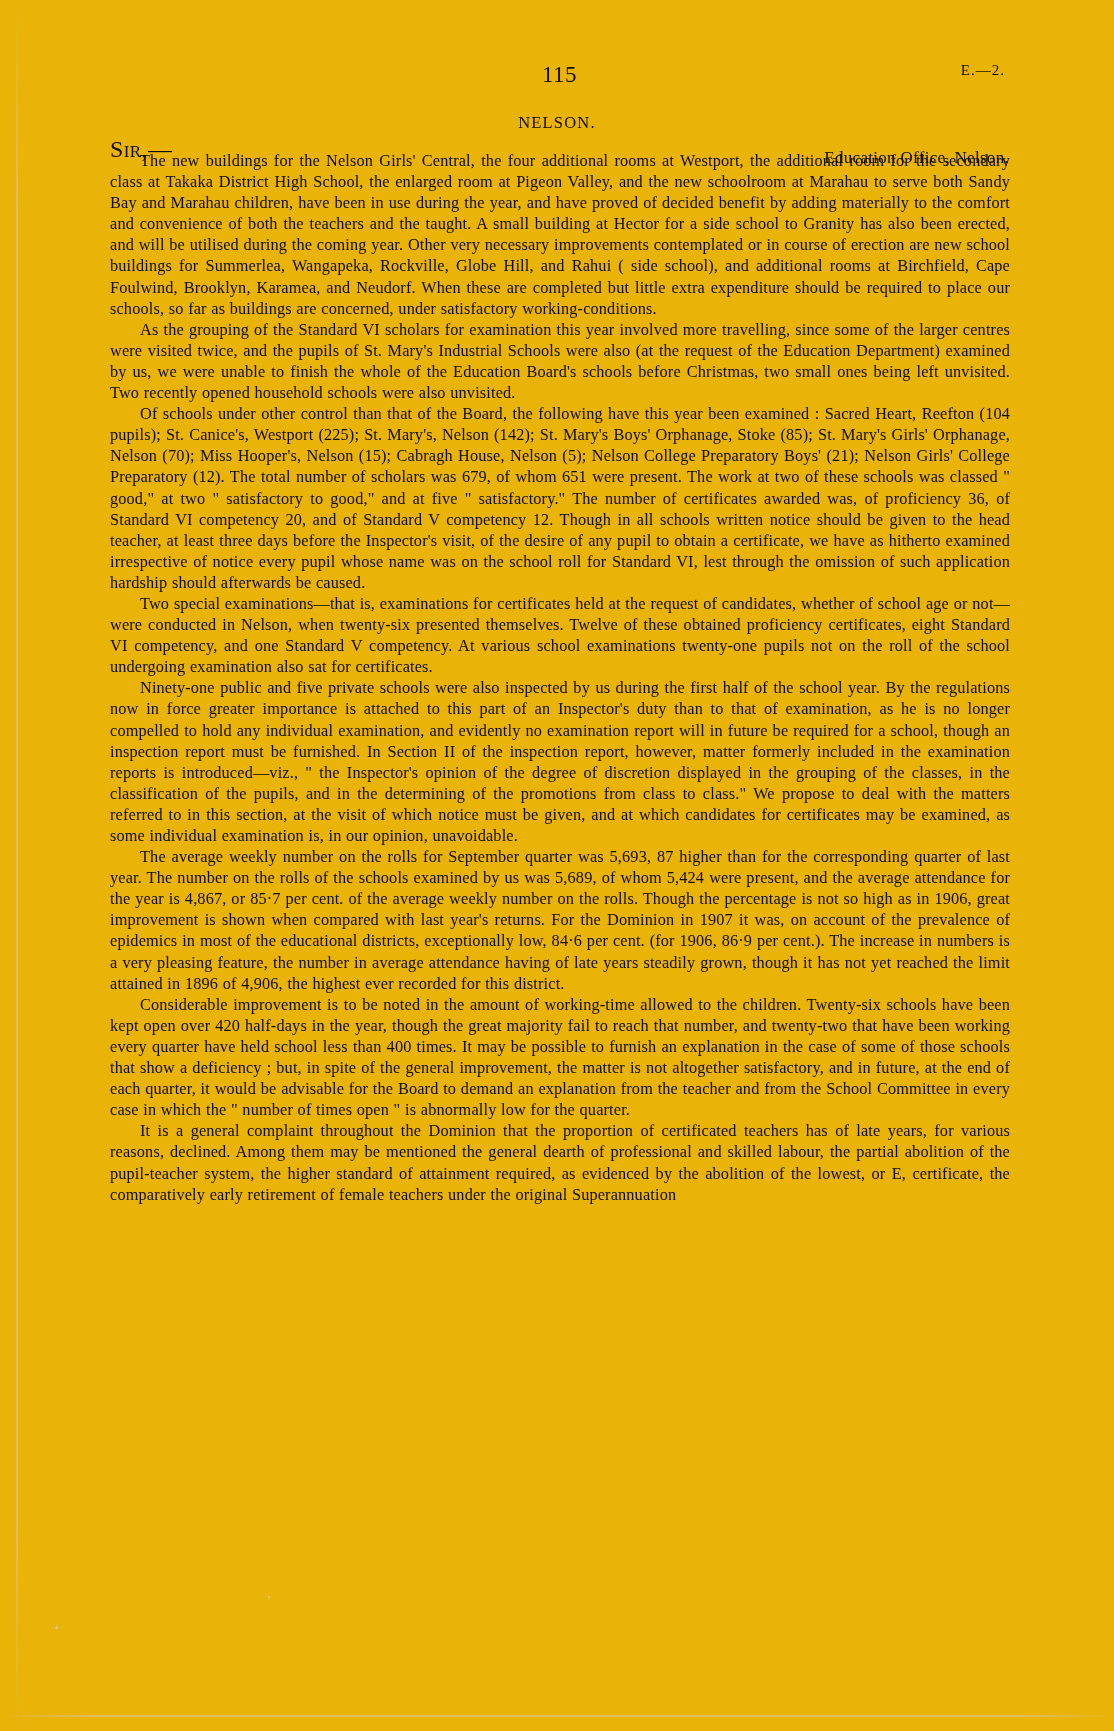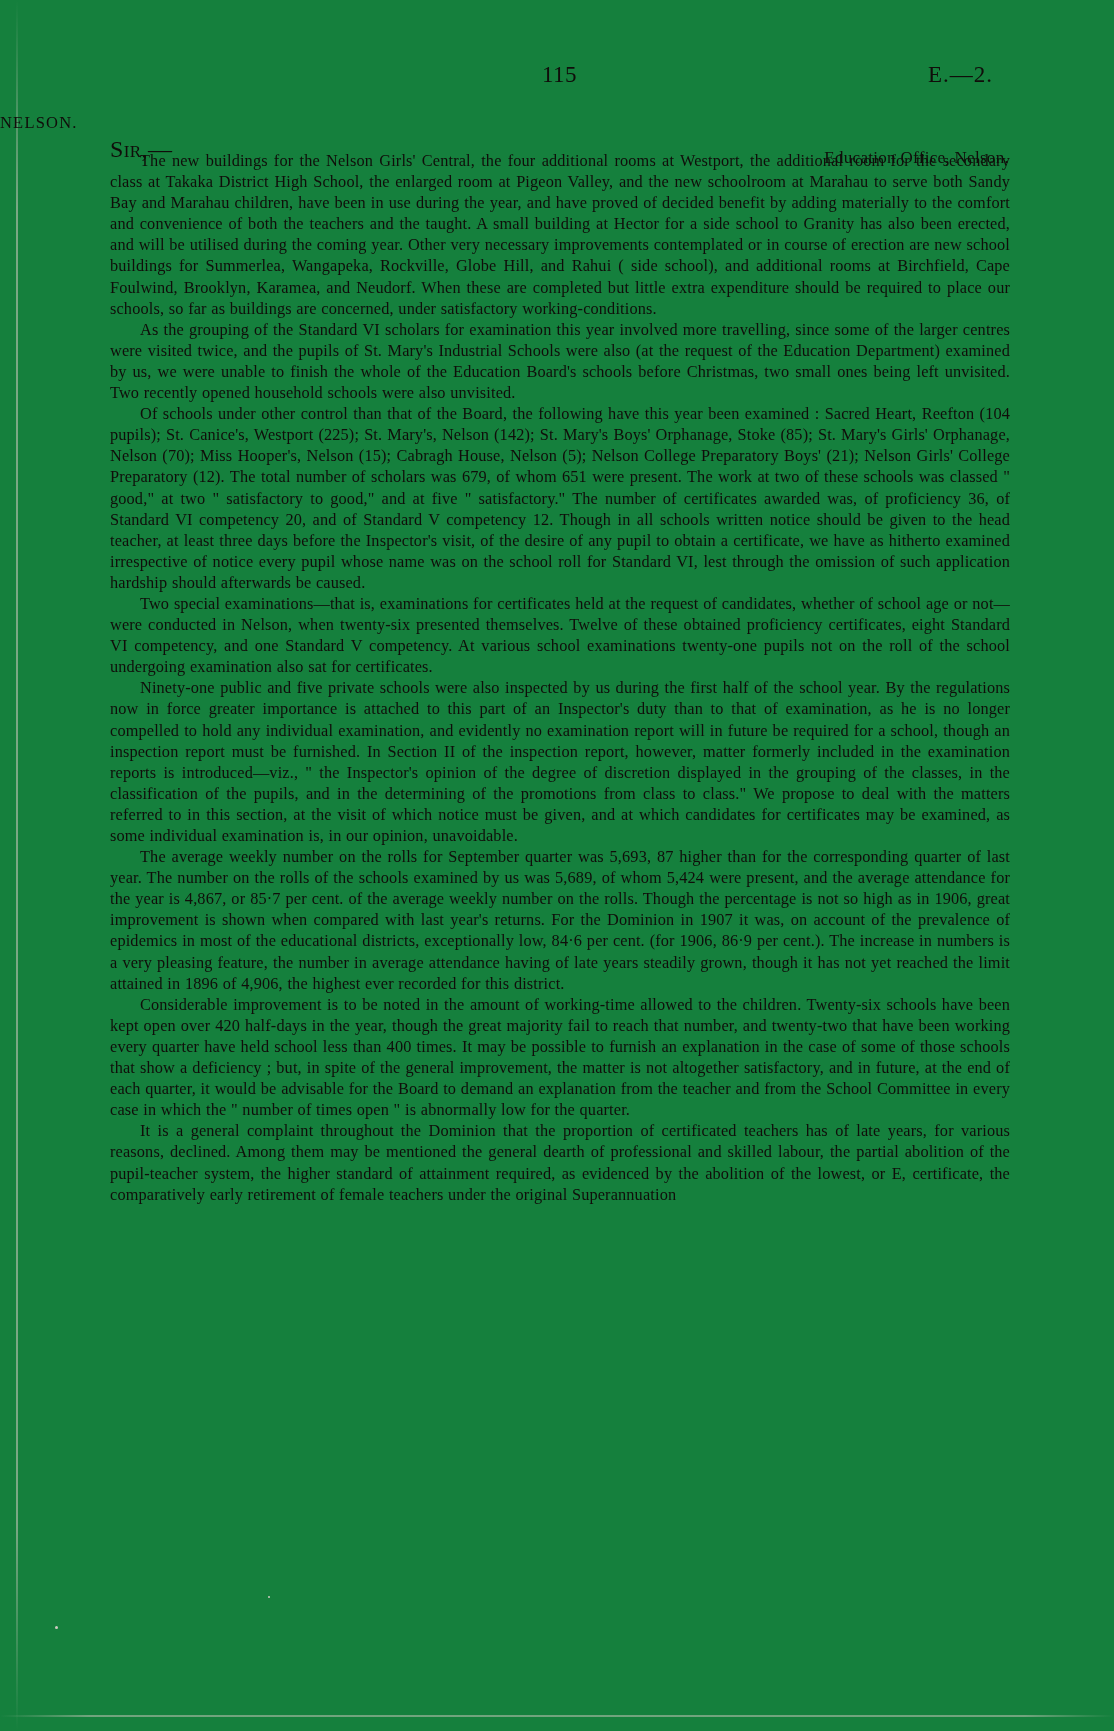--- a/index.html
+++ b/index.html
@@ -13,48 +13,49 @@
     font-family: "Liberation Serif", serif;
     color: #100d0a;
     position: relative;
     overflow: hidden;
   }
   .page {
     position: absolute;
     left: 0; top: 0;
     width: 1114px;
     height: 1731px;
-    background: #15803d;
+    background: #eab308;
   }
   .page-header {
     position: absolute;
     top: 62px;
     left: 110px;
     right: 105px;
     height: 32px;
   }
   .page-number {
     position: absolute;
     left: 50%;
     transform: translateX(-50%);
     font-size: 23px;
     letter-spacing: 0.5px;
   }
   .doc-code {
     position: absolute;
-    right: 16px;
+    right: 4px;
     top: 0;
-    font-size: 23px;
+    font-size: 15px;
     letter-spacing: 1px;
   }
   .section-title {
     position: absolute;
     top: 113px;
     left: 0;
     width: 100%;
+    text-align: center;
     font-size: 16.5px;
     letter-spacing: 1.2px;
   }
   .salutation {
     position: absolute;
     left: 110px;
     top: 136px;
     font-size: 17px;
     letter-spacing: 0.4px;
   }

